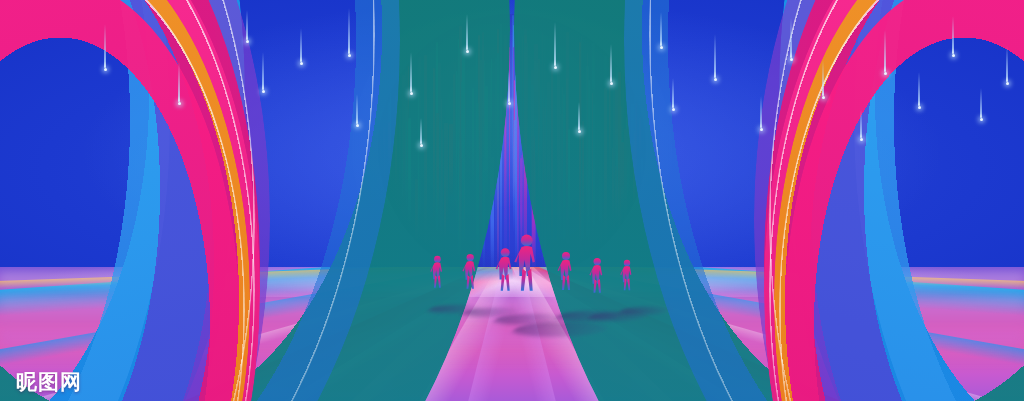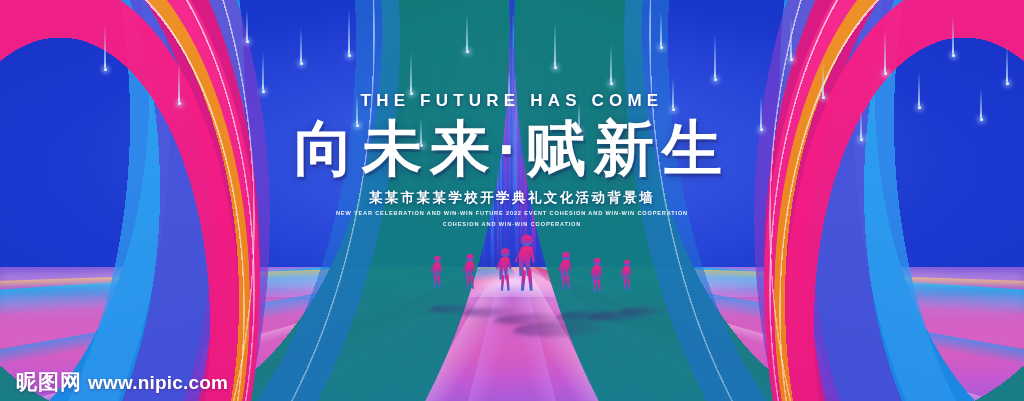--- a/index.html
+++ b/index.html
@@ -550,26 +550,18 @@
             </linearGradient>
           </defs>
           <circle cx="20" cy="10" r="8" fill="url(#fg6)"></circle>
           <path d="M13 19 q7 -3 14 0 l4 20 -3 1 -3 -12 -1 30 -4 0 -3 -22 -3 22 -4 0 -1 -30 -3 12 -3 -1 z" fill="url(#fg6)"></path>
           <path d="M14 48 l-2 30 4 0 3 -26 z" fill="url(#fg6)"></path>
           <path d="M26 48 l2 30 -4 0 -3 -26 z" fill="url(#fg6)"></path>
         </svg></div>
       <div class="shadow" style="left: 619.8px; bottom: 86px; width: 50px; height: 8px; background: linear-gradient(100deg, rgba(60, 40, 110, 0.5), rgba(90, 60, 150, 0.06)); transform: skewX(-42deg); position: absolute; z-index: 29;"></div>
     </div>
 
-  <div class="textblock">
-    <div class="kicker">THE FUTURE HAS COME</div>
-    <div class="headline">向未来·赋新生</div>
-    <div class="subline">某某市某某学校开学典礼文化活动背景墙</div>
-    <div class="tiny1">NEW YEAR CELEBRATION AND WIN-WIN FUTURE 2022 EVENT COHESION AND WIN-WIN COOPERATION</div>
-    <div class="tiny2">COHESION AND WIN-WIN COOPERATION</div>
-  </div>
 
   <div class="wm-left">
     <span class="wm-logo">昵图网</span>
-    <span class="wm-url">www.nipic.com</span>
   </div>
 
 </div>
 
 </body></html>

